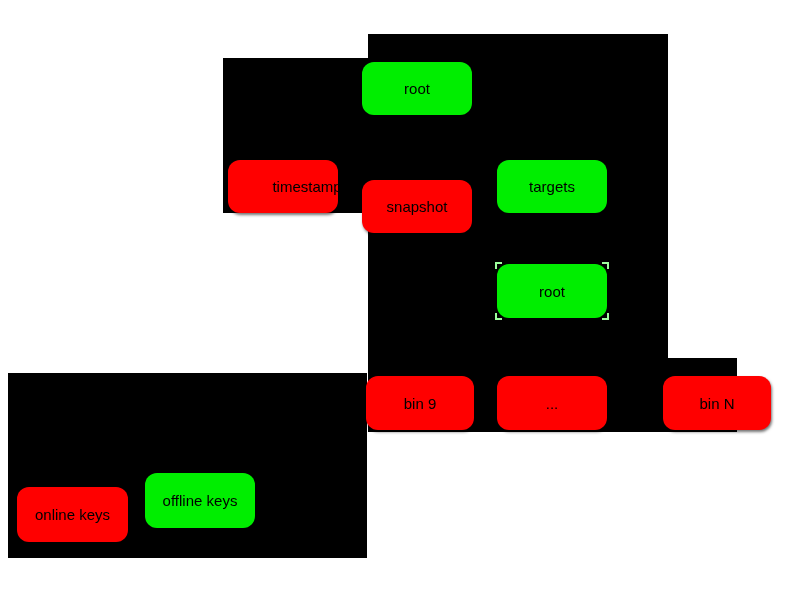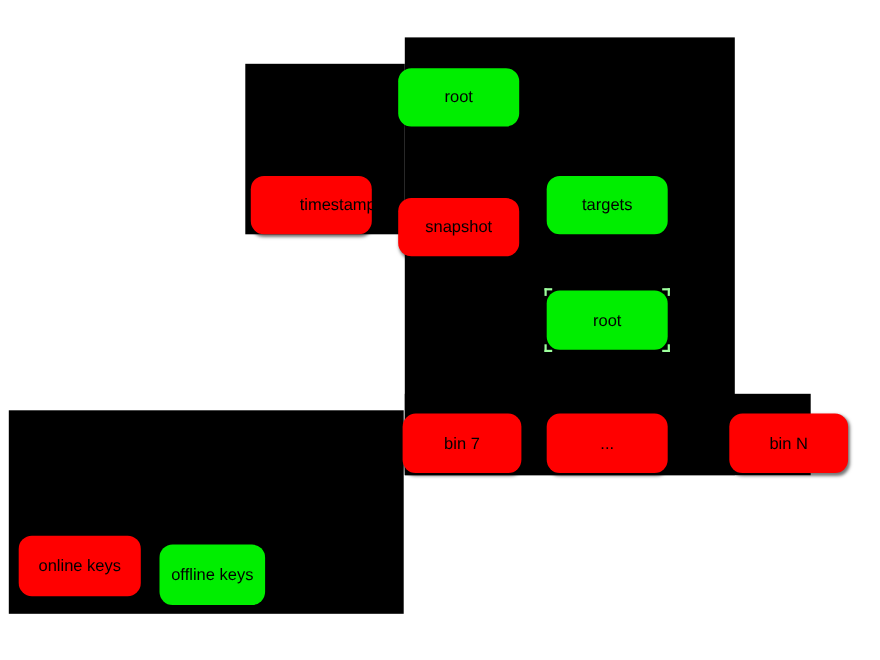--- a/index.html
+++ b/index.html
@@ -51,21 +51,21 @@
   
   #node-root         { left: 362px; top: 62px;  width: 110px; height: 53px; }
   #node-timestamp    { left: 228px; top: 160px; width: 110px; height: 53px; padding-left: 48px; }
   #node-snapshot     { left: 362px; top: 160px; width: 110px; height: 53px; margin-top: 20px; }
   #node-targets      { left: 497px; top: 160px; width: 110px; height: 53px; }
   #node-bins         { left: 497px; top: 264px; width: 110px; height: 54px; }
   #node-bin-1        { left: 366px; top: 376px; width: 108px; height: 54px; }
   #node-bin-ellipsis { left: 497px; top: 376px; width: 110px; height: 54px; }
   #node-bin-n        { left: 663px; top: 376px; width: 108px; height: 54px; }
   #node-online-keys  { left: 17px;  top: 487px; width: 111px; height: 55px; }
-  #node-offline-keys { left: 145px; top: 495px; width: 96px; height: 55px; }
+  #node-offline-keys { left: 145px; top: 473px; width: 110px; height: 55px; }
 
   
   #panel-upper-left  { left: 223px; top: 58px;  width: 145px; height: 155px; }
   #panel-column      { left: 368px; top: 34px;  width: 300px; height: 398px; }
   #panel-bin-band    { left: 368px; top: 358px; width: 369px; height: 74px; }
   #panel-bottom-left { left: 8px;   top: 373px; width: 359px; height: 185px; }
 </style>
 </head>
 <body>
 
@@ -94,21 +94,21 @@
 
   <div class="node node-green" id="node-bins">
     <span class="tick tick-tl"></span>
     <span class="tick tick-tr"></span>
     <span class="tick tick-bl"></span>
     <span class="tick tick-br"></span>
     <span class="label">root</span>
   </div>
 
   <div class="node node-red" id="node-bin-1">
-    <span class="label">bin 7</span>
+    <span class="label">bin 9</span>
   </div>
 
   <div class="node node-red" id="node-bin-ellipsis">
     <span class="label">...</span>
   </div>
 
   <div class="node node-red" id="node-bin-n">
     <span class="label">bin N</span>
   </div>
 

